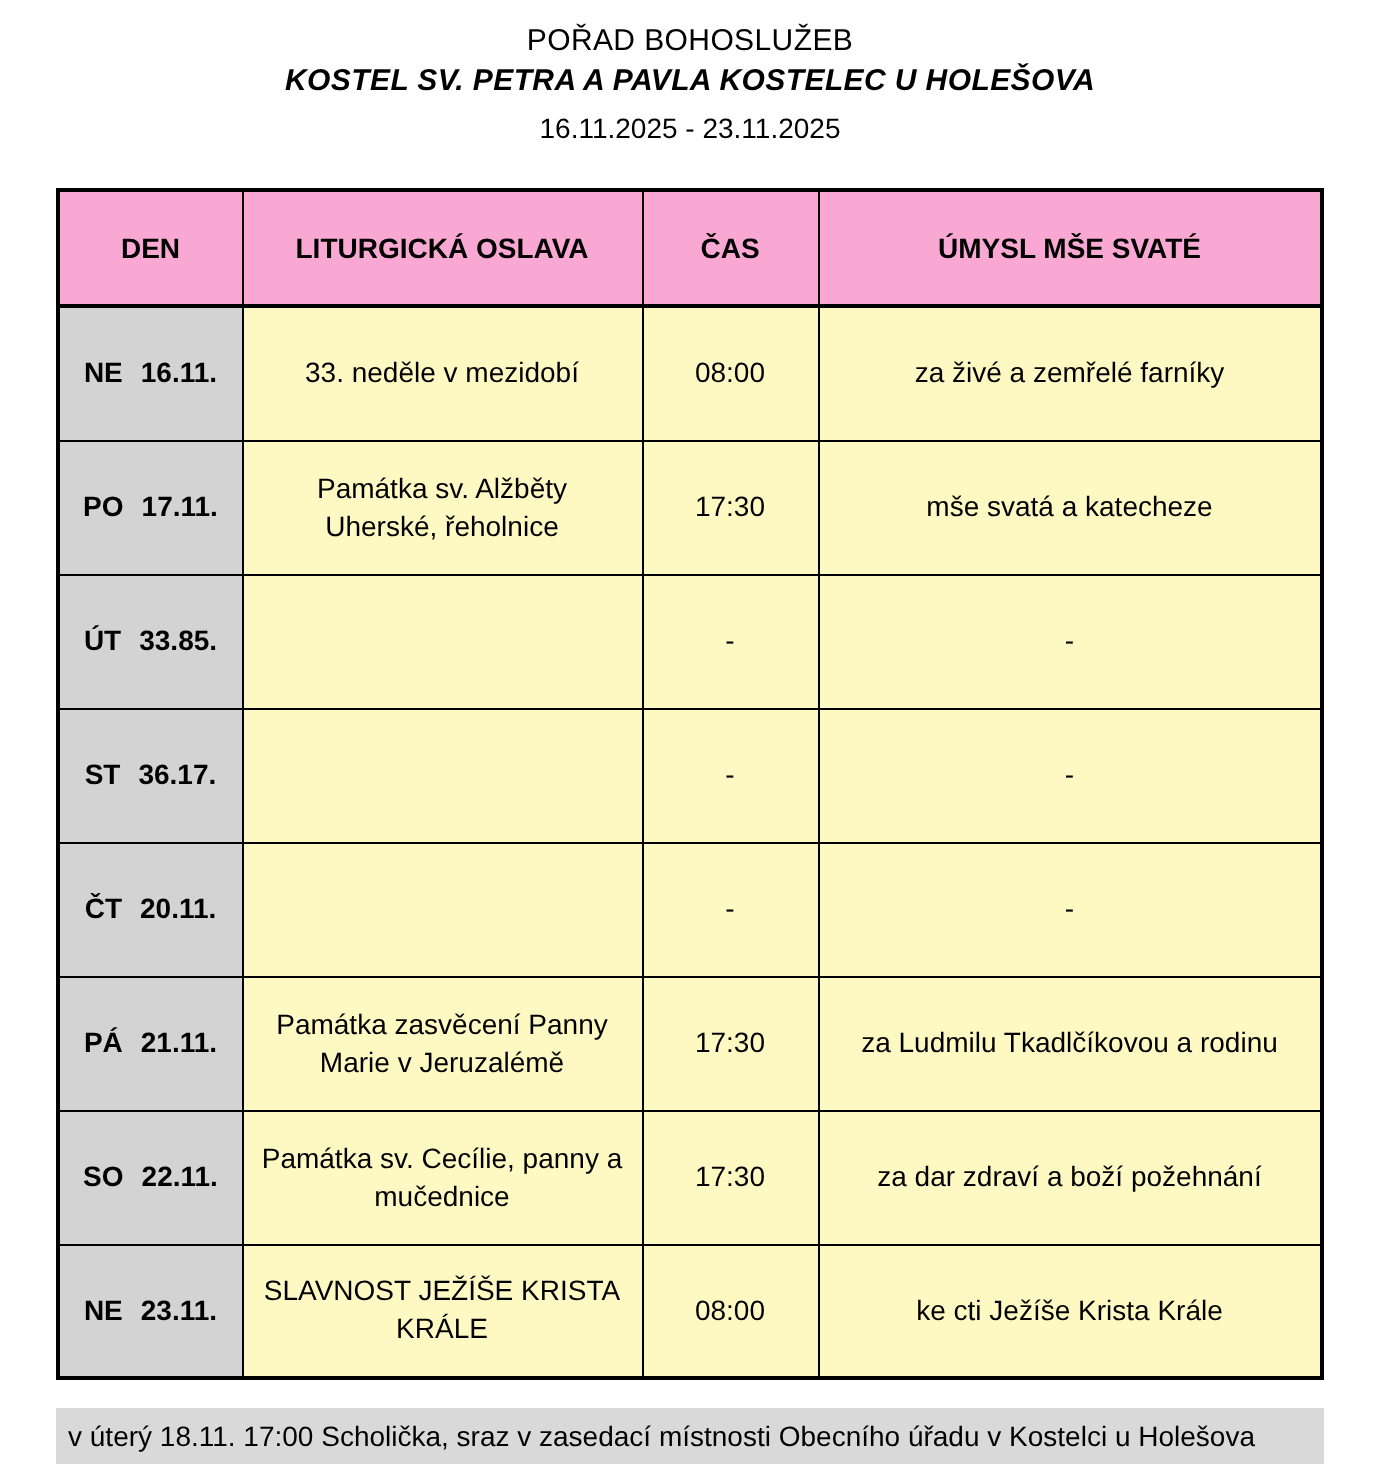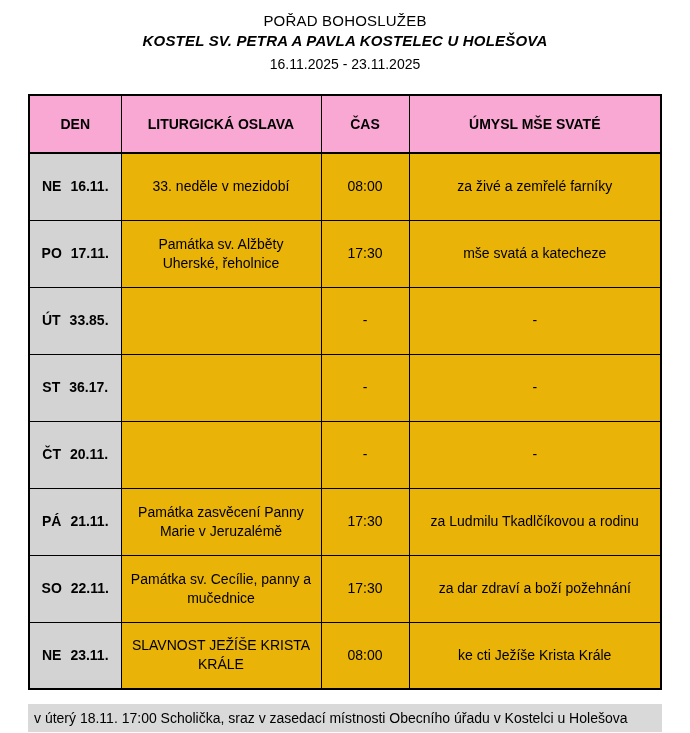--- a/index.html
+++ b/index.html
@@ -55,21 +55,21 @@
     height: 22px;
   }
   table.schedule td {
     border: 1px solid #000000;
     font-size: 14px;
     text-align: center;
     vertical-align: middle;
     height: 67px;
     padding: 4px 8px;
     line-height: 1.35;
-    background: #eab308;
+    background: #fef9c3;
   }
   table.schedule td.den {
     background: #d3d3d3;
     font-weight: bold;
     text-align: center;
     padding-left: 8px;
     white-space: nowrap;
   }
   table.schedule td.den .day-abbr { margin-right: 9px; }
   .footer-note {

